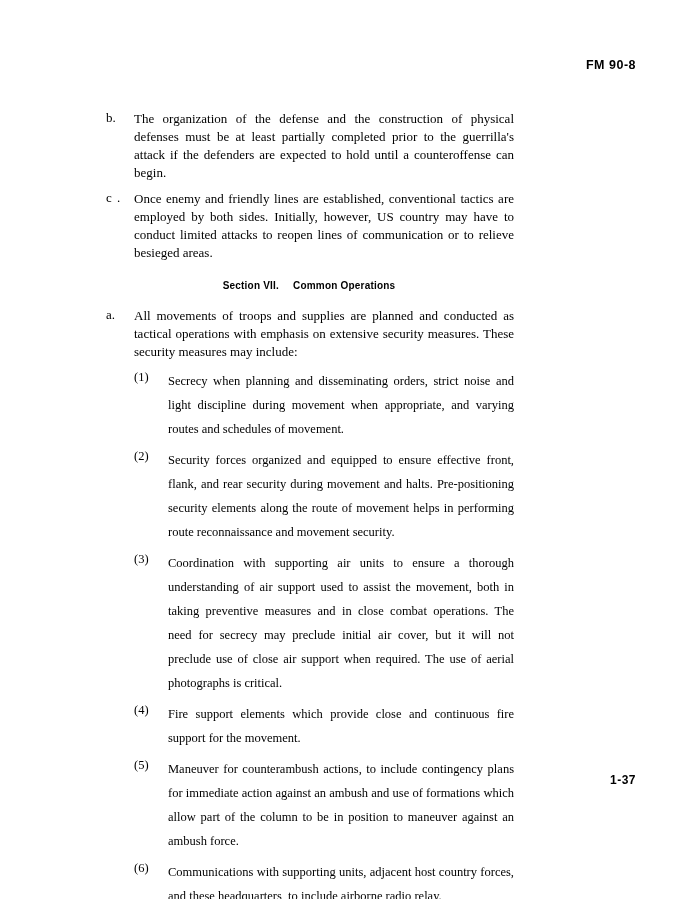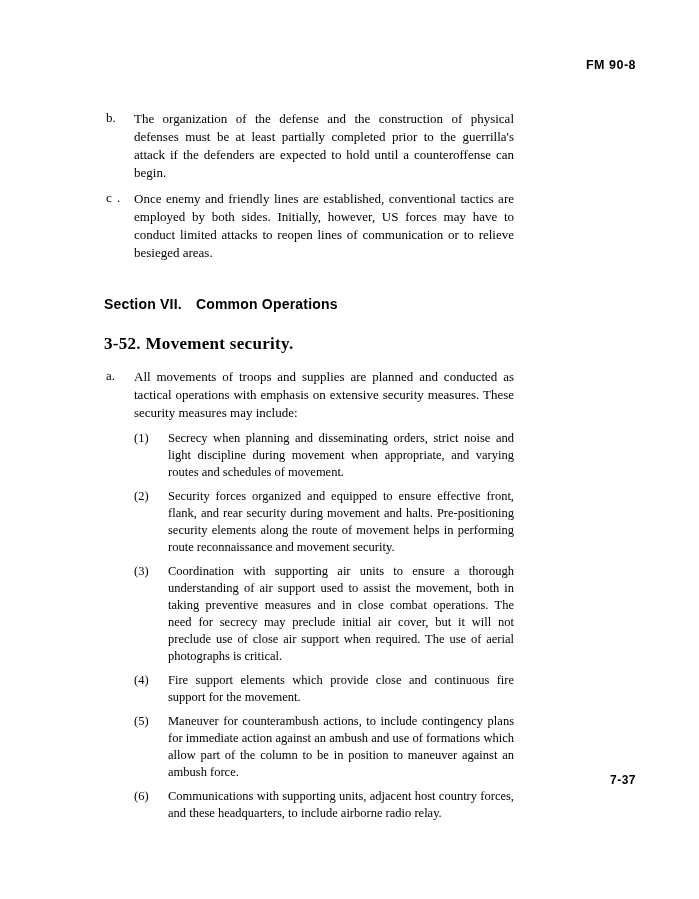--- a/index.html
+++ b/index.html
@@ -56,25 +56,25 @@
     letter-spacing: 1px;
   }
   .lettered .body {
     flex: 1;
     font-size: 13px;
     line-height: 18px;
     text-align: justify;
     text-justify: inter-word;
   }
   .section-head {
-    text-align: left;
+    text-align: center;
     font-family: "Liberation Sans", sans-serif;
     font-weight: bold;
-    font-size: 14px;
-    margin-top: 34px;
+    font-size: 10px;
+    margin-top: 18px;
     margin-bottom: 16px;
     letter-spacing: 0.2px;
   }
   .section-head .sec-label {
     margin-right: 14px;
   }
   .intro-para {
     font-size: 13px;
     line-height: 16.8px;
     text-align: justify;
@@ -97,21 +97,21 @@
   }
   .numbered .marker {
     width: 34px;
     flex: 0 0 34px;
     font-size: 12.5px;
     line-height: 16.2px;
   }
   .numbered .body {
     flex: 1;
     font-size: 12.5px;
-    line-height: 17px;
+    line-height: 24px;
     text-align: justify;
   }
   .footer-page {
     position: absolute;
     right: 63px;
     bottom: 112px;
     font-family: "Liberation Sans", sans-serif;
     font-weight: bold;
     font-size: 12px;
     letter-spacing: 0.5px;
@@ -126,32 +126,28 @@
 
   <div class="content">
 
     <div class="lettered">
       <div class="marker">b.</div>
       <div class="body">The organization of the defense and the construction of physical defenses must be at least partially completed prior to the guerrilla's attack if the defenders are expected to hold until a counteroffense can begin.</div>
     </div>
 
     <div class="lettered">
       <div class="marker wide-space">c .</div>
-      <div class="body">Once enemy and friendly lines are established, conventional tactics are employed by both sides. Initially, however, US forces may have to conduct limited attacks to reopen lines of communication or to relieve besieged areas.</div>
+      <div class="body">Once enemy and friendly lines are established, conventional tactics are employed by both sides. Initially, however, US country may have to conduct limited attacks to reopen lines of communication or to relieve besieged areas.</div>
     </div>
 
     <div class="section-head">
       <span class="sec-label">Section VII.</span><span>Common Operations</span>
     </div>
 
 
-    <div class="heading-num">
-      <span>3-52.</span>
-      <span>Movement security.</span>
-    </div>
 
     <div class="lettered">
       <div class="marker">a.</div>
       <div class="body">All movements of troops and supplies are planned and conducted as tactical operations with emphasis on extensive security measures. These security measures may include:</div>
     </div>
 
     <div class="numbered">
       <div class="marker">(1)</div>
       <div class="body">Secrecy when planning and disseminating orders, strict noise and light discipline during movement when appropriate, and varying routes and schedules of movement.</div>
     </div>
@@ -176,15 +172,15 @@
       <div class="body">Maneuver for counterambush actions, to include contingency plans for immediate action against an ambush and use of formations which allow part of the column to be in position to maneuver against an ambush force.</div>
     </div>
 
     <div class="numbered">
       <div class="marker">(6)</div>
       <div class="body">Communications with supporting units, adjacent host country forces, and these headquarters, to include airborne radio relay.</div>
     </div>
 
   </div>
 
-  <div class="footer-page">7-37</div>
+  <div class="footer-page">1-37</div>
 
 </div>
 
 </body></html>

